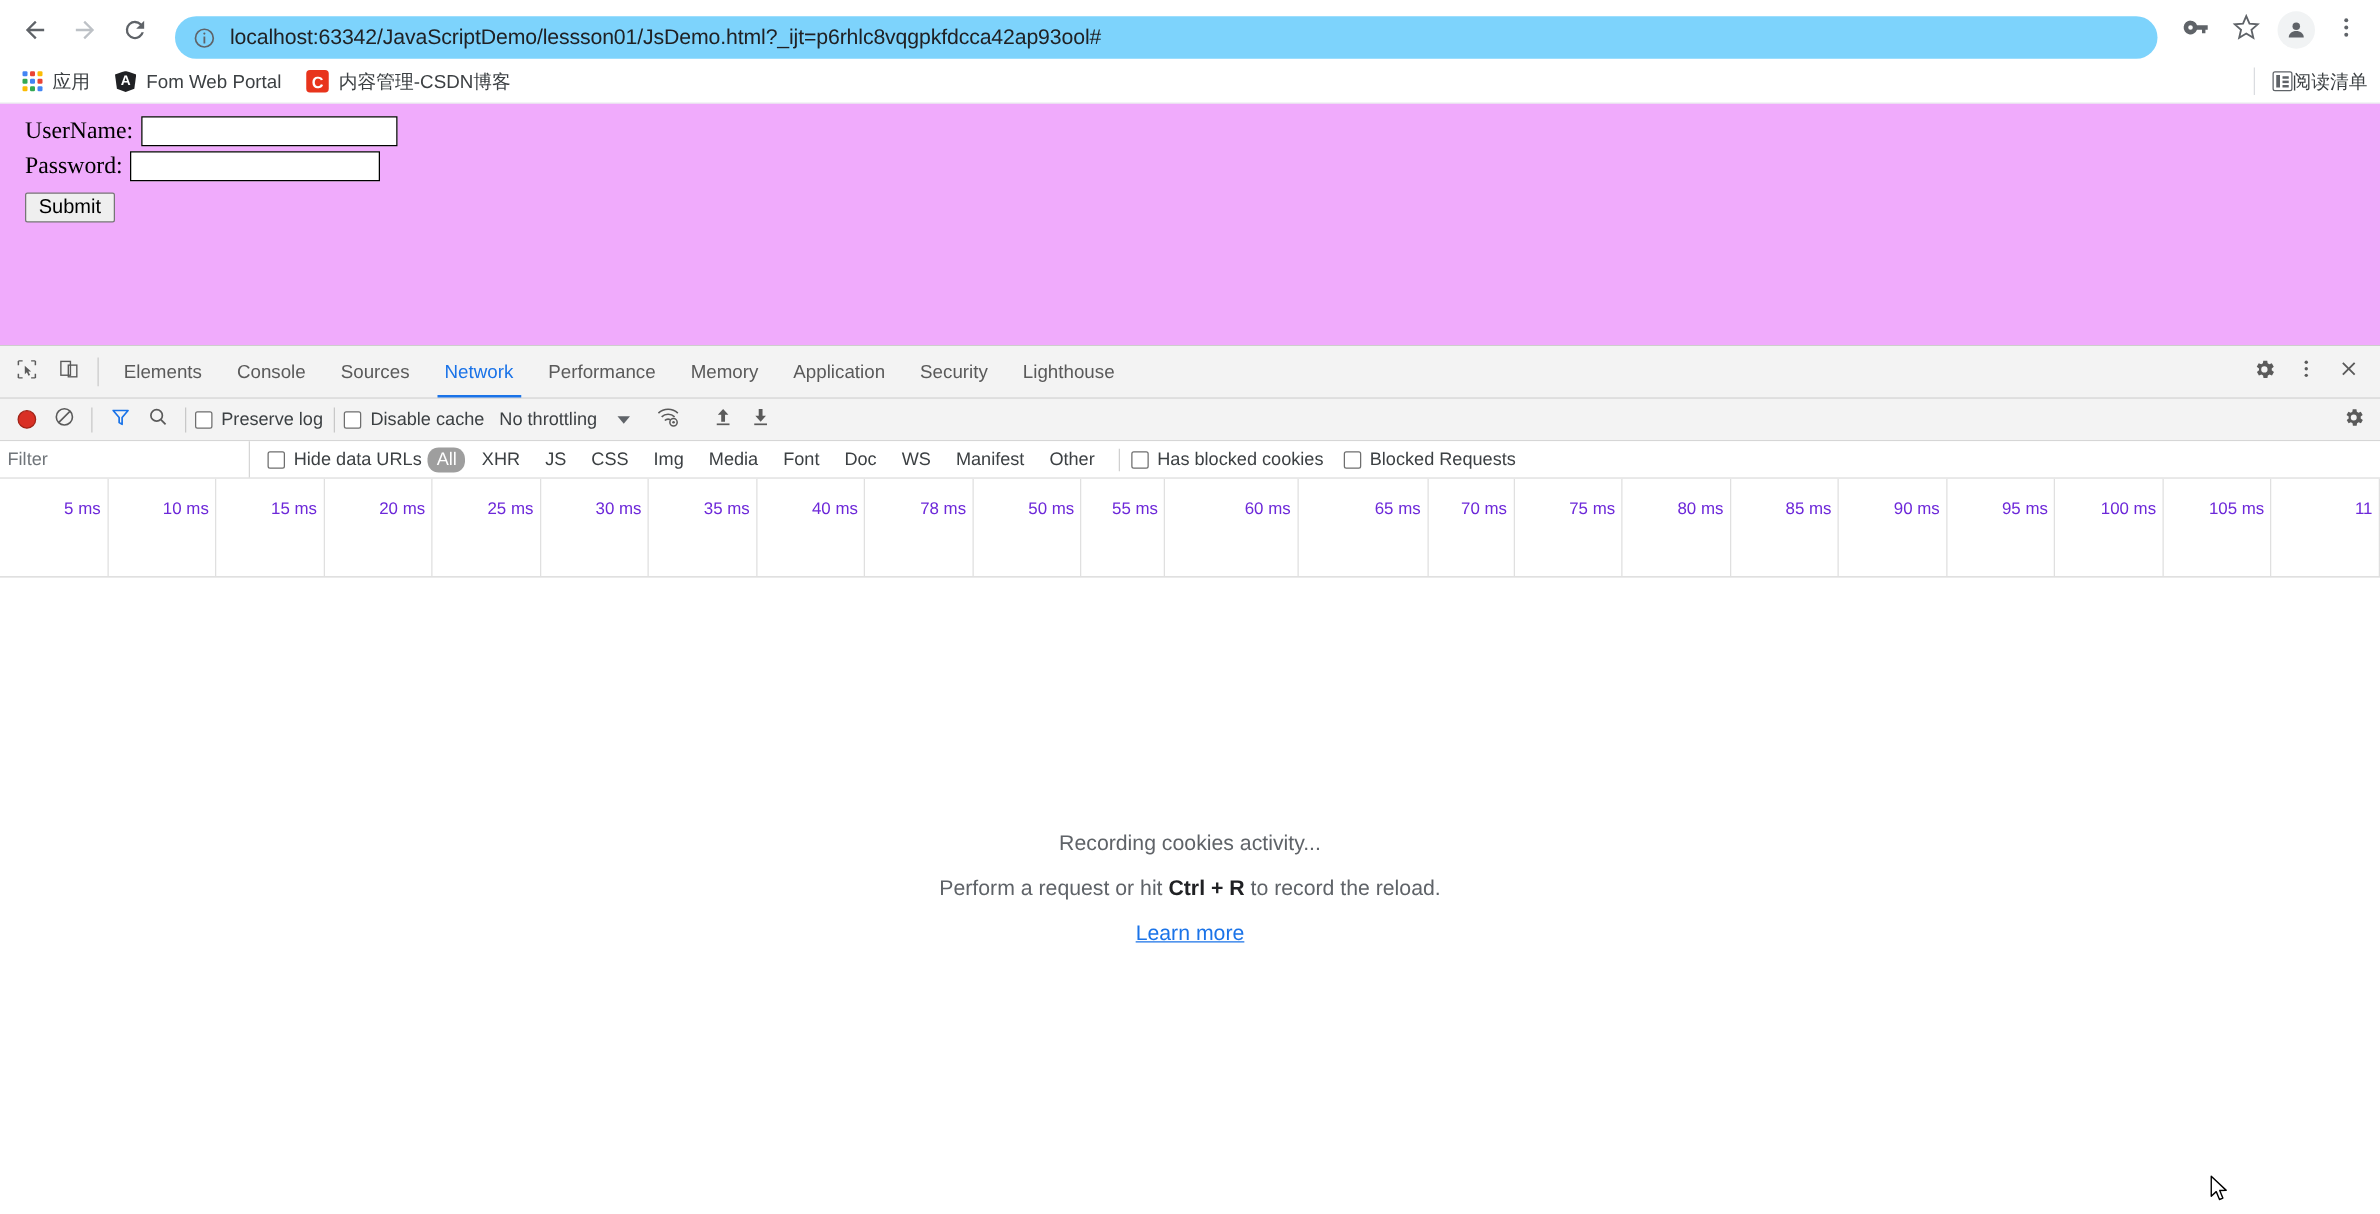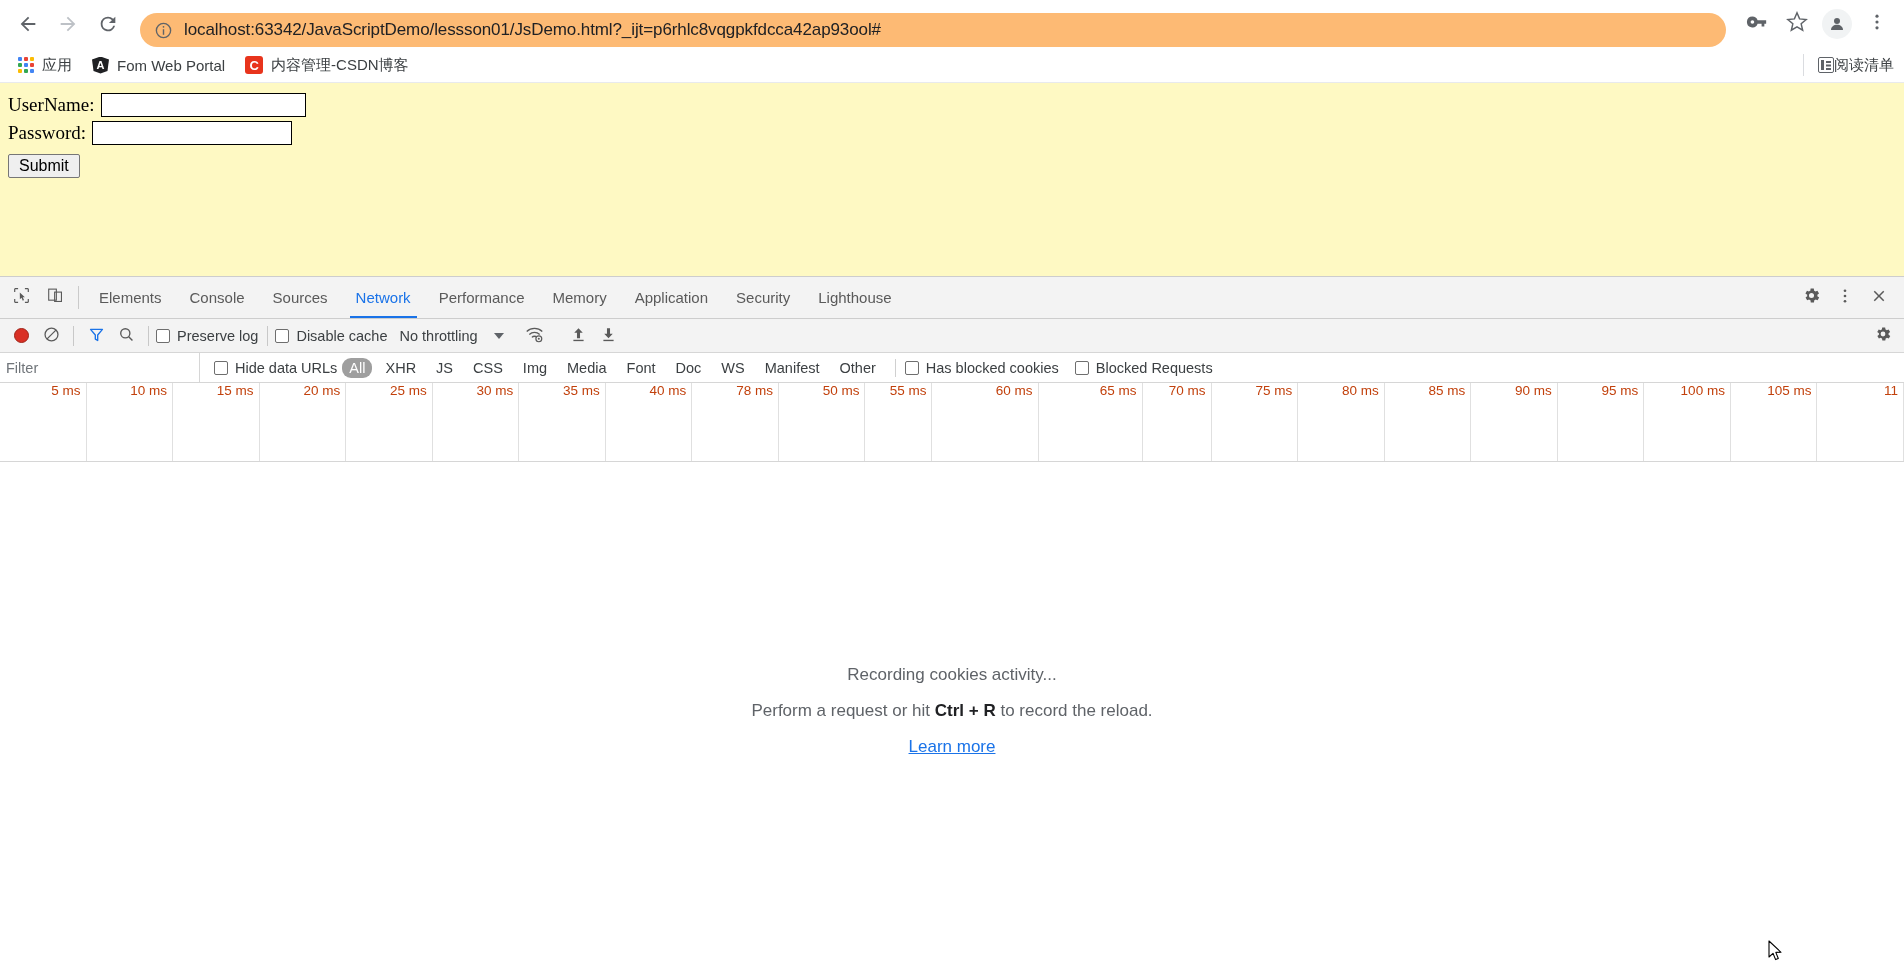--- a/index.html
+++ b/index.html
@@ -31,21 +31,21 @@
     align-items: center;
     justify-content: center;
     border-radius: 50%;
     flex: 0 0 auto;
     margin-right: 4px;
   }
   .nav-btn svg { display: block; }
   .omnibox {
     flex: 1 1 auto;
     height: 34px;
-    background: #fdba74;
+    background: #7dd3fc;
     border-radius: 17px;
     display: flex;
     align-items: center;
     padding: 0 14px;
     margin: 12px 8px 0 10px;
     box-sizing: border-box;
     min-width: 0;
   }
   .omnibox .info-icon { flex: 0 0 auto; margin-right: 11px; display:flex; }
   .url-text {
@@ -141,23 +141,23 @@
   .reading-list-icon::after {
     content:"";
     position:absolute; left:7px; top:3px; right:2px; height:1.5px;
     background:#5f6368;
     box-shadow: 0 3.5px 0 #5f6368, 0 7px 0 #5f6368;
   }
 
   
   .page-content {
     height: 193px;
-    padding: 10px 10px 0 8px;
-    box-sizing: border-box;
-    background: #fef9c3;
+    padding: 10px 10px 0 20px;
+    box-sizing: border-box;
+    background: #f0abfc;
   }
   .form-row {
     display: flex;
     align-items: center;
     margin-bottom: 4px;
     font-size: 19px;
     color: #000;
   }
   .form-row label { font-family: "Liberation Serif", serif; font-size: 19px; }
   .form-row input {
@@ -340,24 +340,24 @@
   }
   .tl-cell {
     position: absolute;
     top: 0;
     bottom: 0;
     border-right: 1px solid #e0e0e0;
     box-sizing: border-box;
   }
   .tl-label {
     position: absolute;
-    top: 0;
+    top: 16px;
     right: 5px;
     font-size: 13.5px;
-    color: #c2410c;
+    color: #6d28d9;
     white-space: nowrap;
     margin-left: 32px;
   }
 
   
   .nw-empty {
     height: 497px;
     display: flex;
     flex-direction: column;
     align-items: center;

